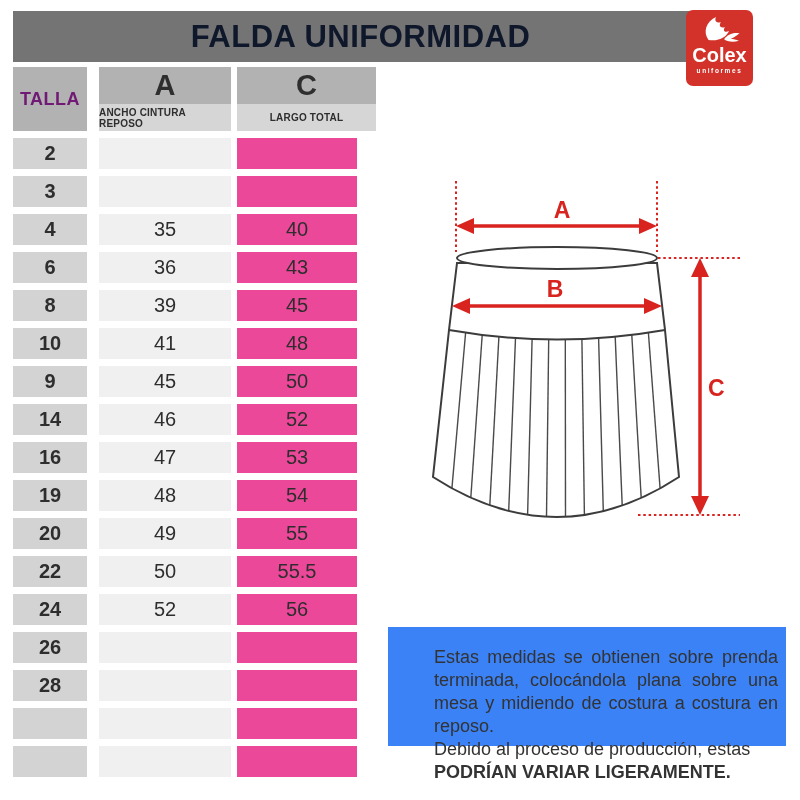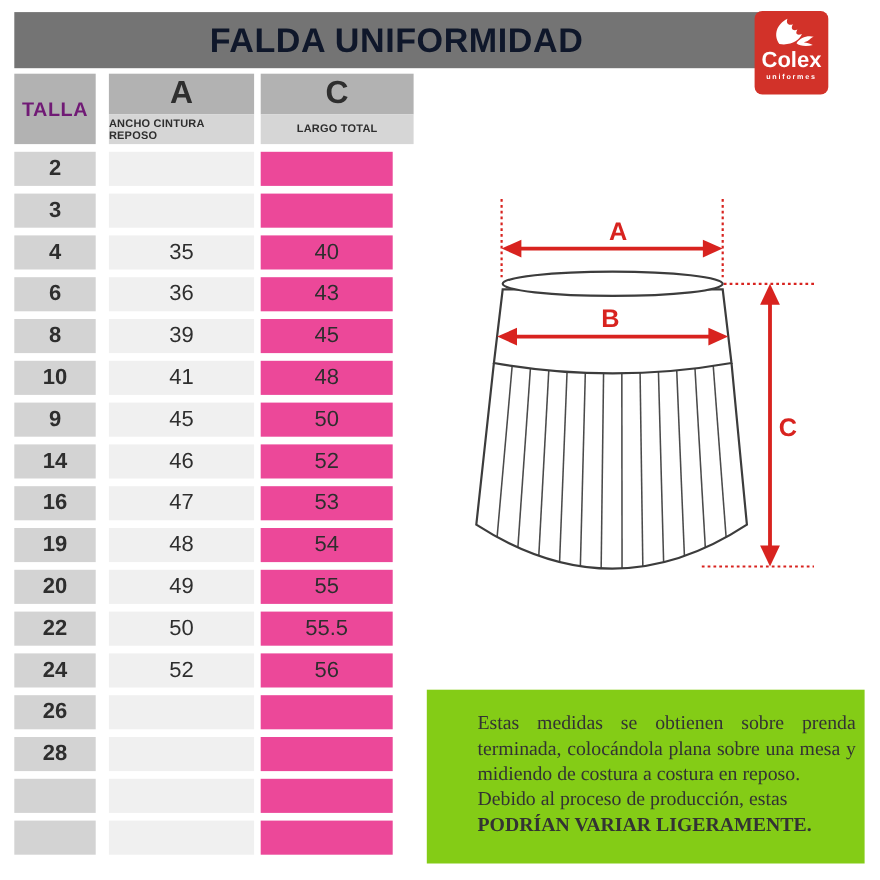--- a/index.html
+++ b/index.html
@@ -36,23 +36,23 @@
   .td { display:flex; align-items:center; justify-content:center; color:#2e2e2e; }
   .td-talla { width:74px; background:#d3d3d3; font-weight:bold; font-size:20px; }
   .td-a { width:132px; background:#f0f0f0; font-size:20px;text-align:center; }
   .td-c { width:120px; background:#ec4899; font-size:20px; }
 
   
   .diagram { position:absolute; left:420px; top:170px; width:330px; height:360px; }
   .dim-label { font-family:"Liberation Sans", sans-serif; font-weight:bold; font-size:23px; }
 
   
-  .note { position:absolute; left:388px; top:627px; width:398px; height:158px; background:#84cc16;
+  .note { position:absolute; left:388px; top:627px; width:398px; height:119px; background:#3b82f6;
     box-sizing:border-box; padding:19px 8px 0 46px; color:#333333; font-size:18px; line-height:23px;
-    text-align:justify;font-family:Liberation Serif, serif; }
+    text-align:justify; }
   .note p { margin:0; }
   .note .nowrap { white-space:nowrap; }
   .note .bold { font-weight:bold; }
 </style>
 </head>
 <body>
 
 <div class="page">
 
   <div class="title-bar">

